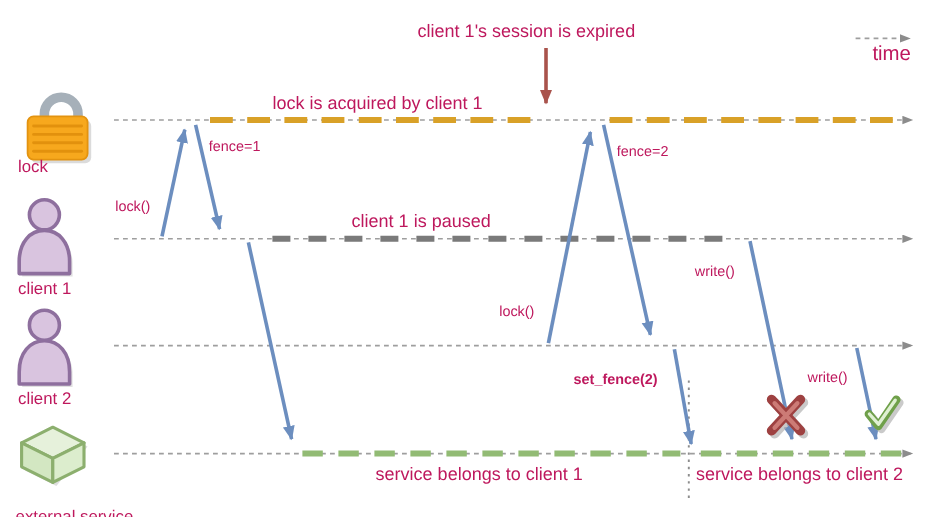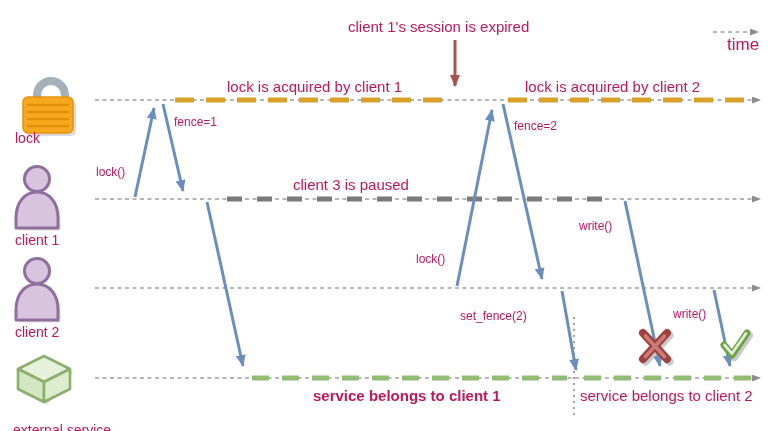--- a/index.html
+++ b/index.html
@@ -107,30 +107,29 @@
       <path d="M726.5,347.5 L734.5,357.5 L749.5,335.5" stroke="#B3B3B3" stroke-width="7" opacity="0.7"></path>
       <path d="M724,345 L732,355 L747,333" stroke="#6FA04A" stroke-width="7"></path>
       <path d="M724.5,345 L732,353.5 L746,333.5" stroke="#DFF0D2" stroke-width="2.8"></path>
     </g>
   </svg>
 
   <div class="lbl" style="left:348px;top:18px;">client 1's session is expired</div>
   <div class="lbl time-lbl" style="left:727px;top:35px;">time</div>
 
   <div class="lbl" style="left:227px;top:78px;">lock is acquired by client 1</div>
-  <div class="lbl" style="left:525px;top:78px;">lock is acquired by client 2</div>
-  <div class="lbl" style="left:293px;top:176px;">client 3 is paused</div>
-  <div class="lbl" style="left:313px;top:387px;font-weight:bold;">service belongs to client 1</div>
+  <div class="lbl" style="left:293px;top:176px;">client 1 is paused</div>
+  <div class="lbl" style="left:313px;top:387px;">service belongs to client 1</div>
   <div class="lbl" style="left:580px;top:387px;">service belongs to client 2</div>
 
   <div class="lbl msg" style="left:96px;top:166px;">lock()</div>
   <div class="lbl msg" style="left:174px;top:116px;">fence=1</div>
   <div class="lbl msg" style="left:416px;top:253px;">lock()</div>
   <div class="lbl msg" style="left:514px;top:120px;">fence=2</div>
-  <div class="lbl msg" style="left:460px;top:310px;">set_fence(2)</div>
+  <div class="lbl msg" style="left:478px;top:310px;font-weight:bold;">set_fence(2)</div>
   <div class="lbl msg" style="left:579px;top:220px;">write()</div>
   <div class="lbl msg" style="left:673px;top:308px;">write()</div>
 
   <div class="lbl lane-lbl" style="left:15px;top:130px;">lock</div>
   <div class="lbl lane-lbl" style="left:15px;top:232px;">client 1</div>
   <div class="lbl lane-lbl" style="left:15px;top:324px;">client 2</div>
   <div class="lbl lane-lbl" style="left:13px;top:422px;">external service</div>
 </div>
 
 </body></html>

